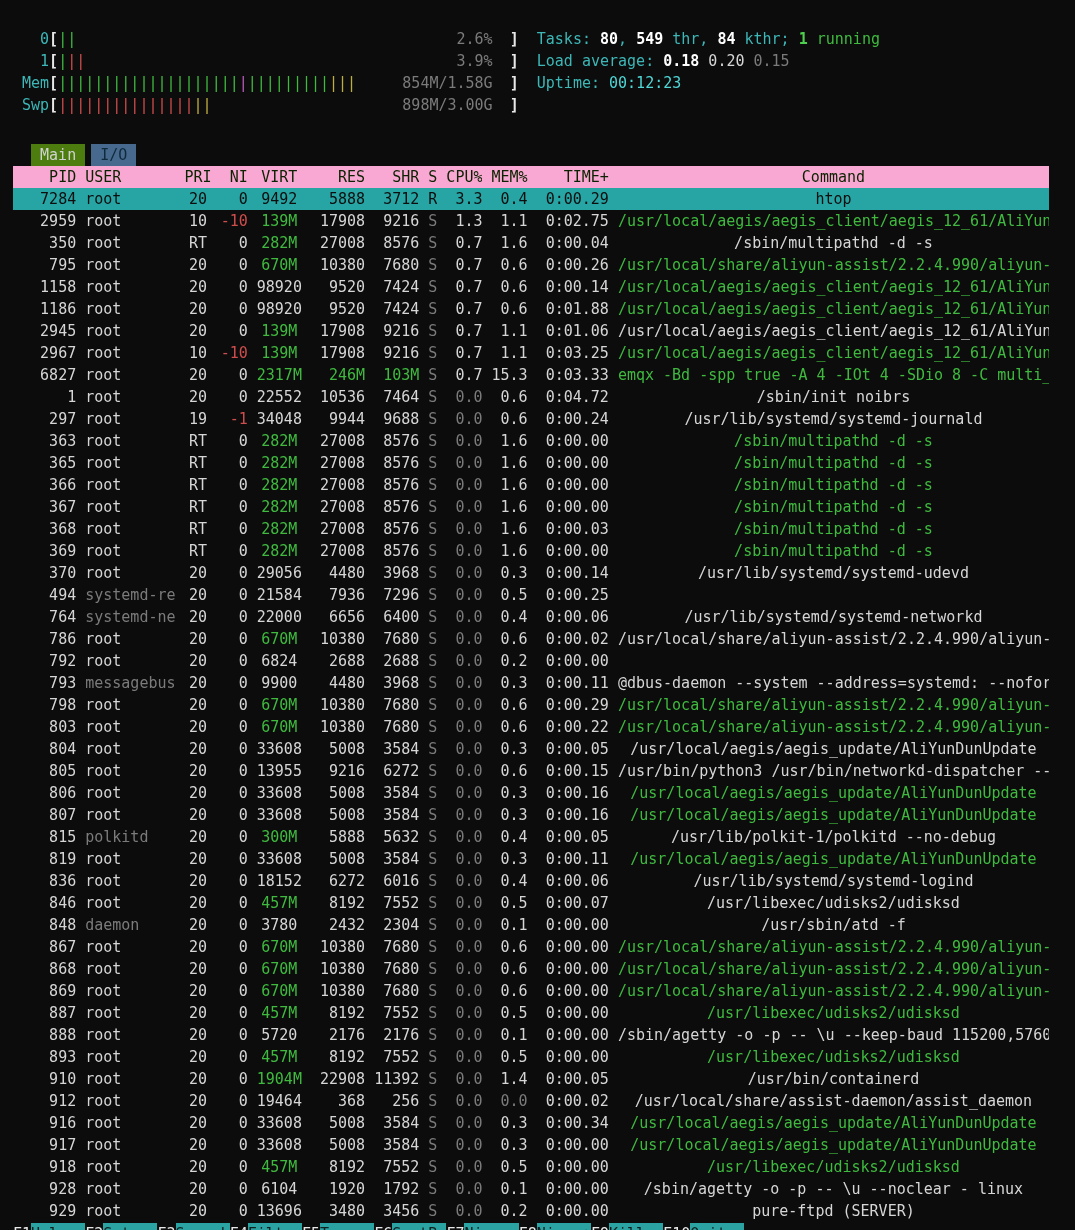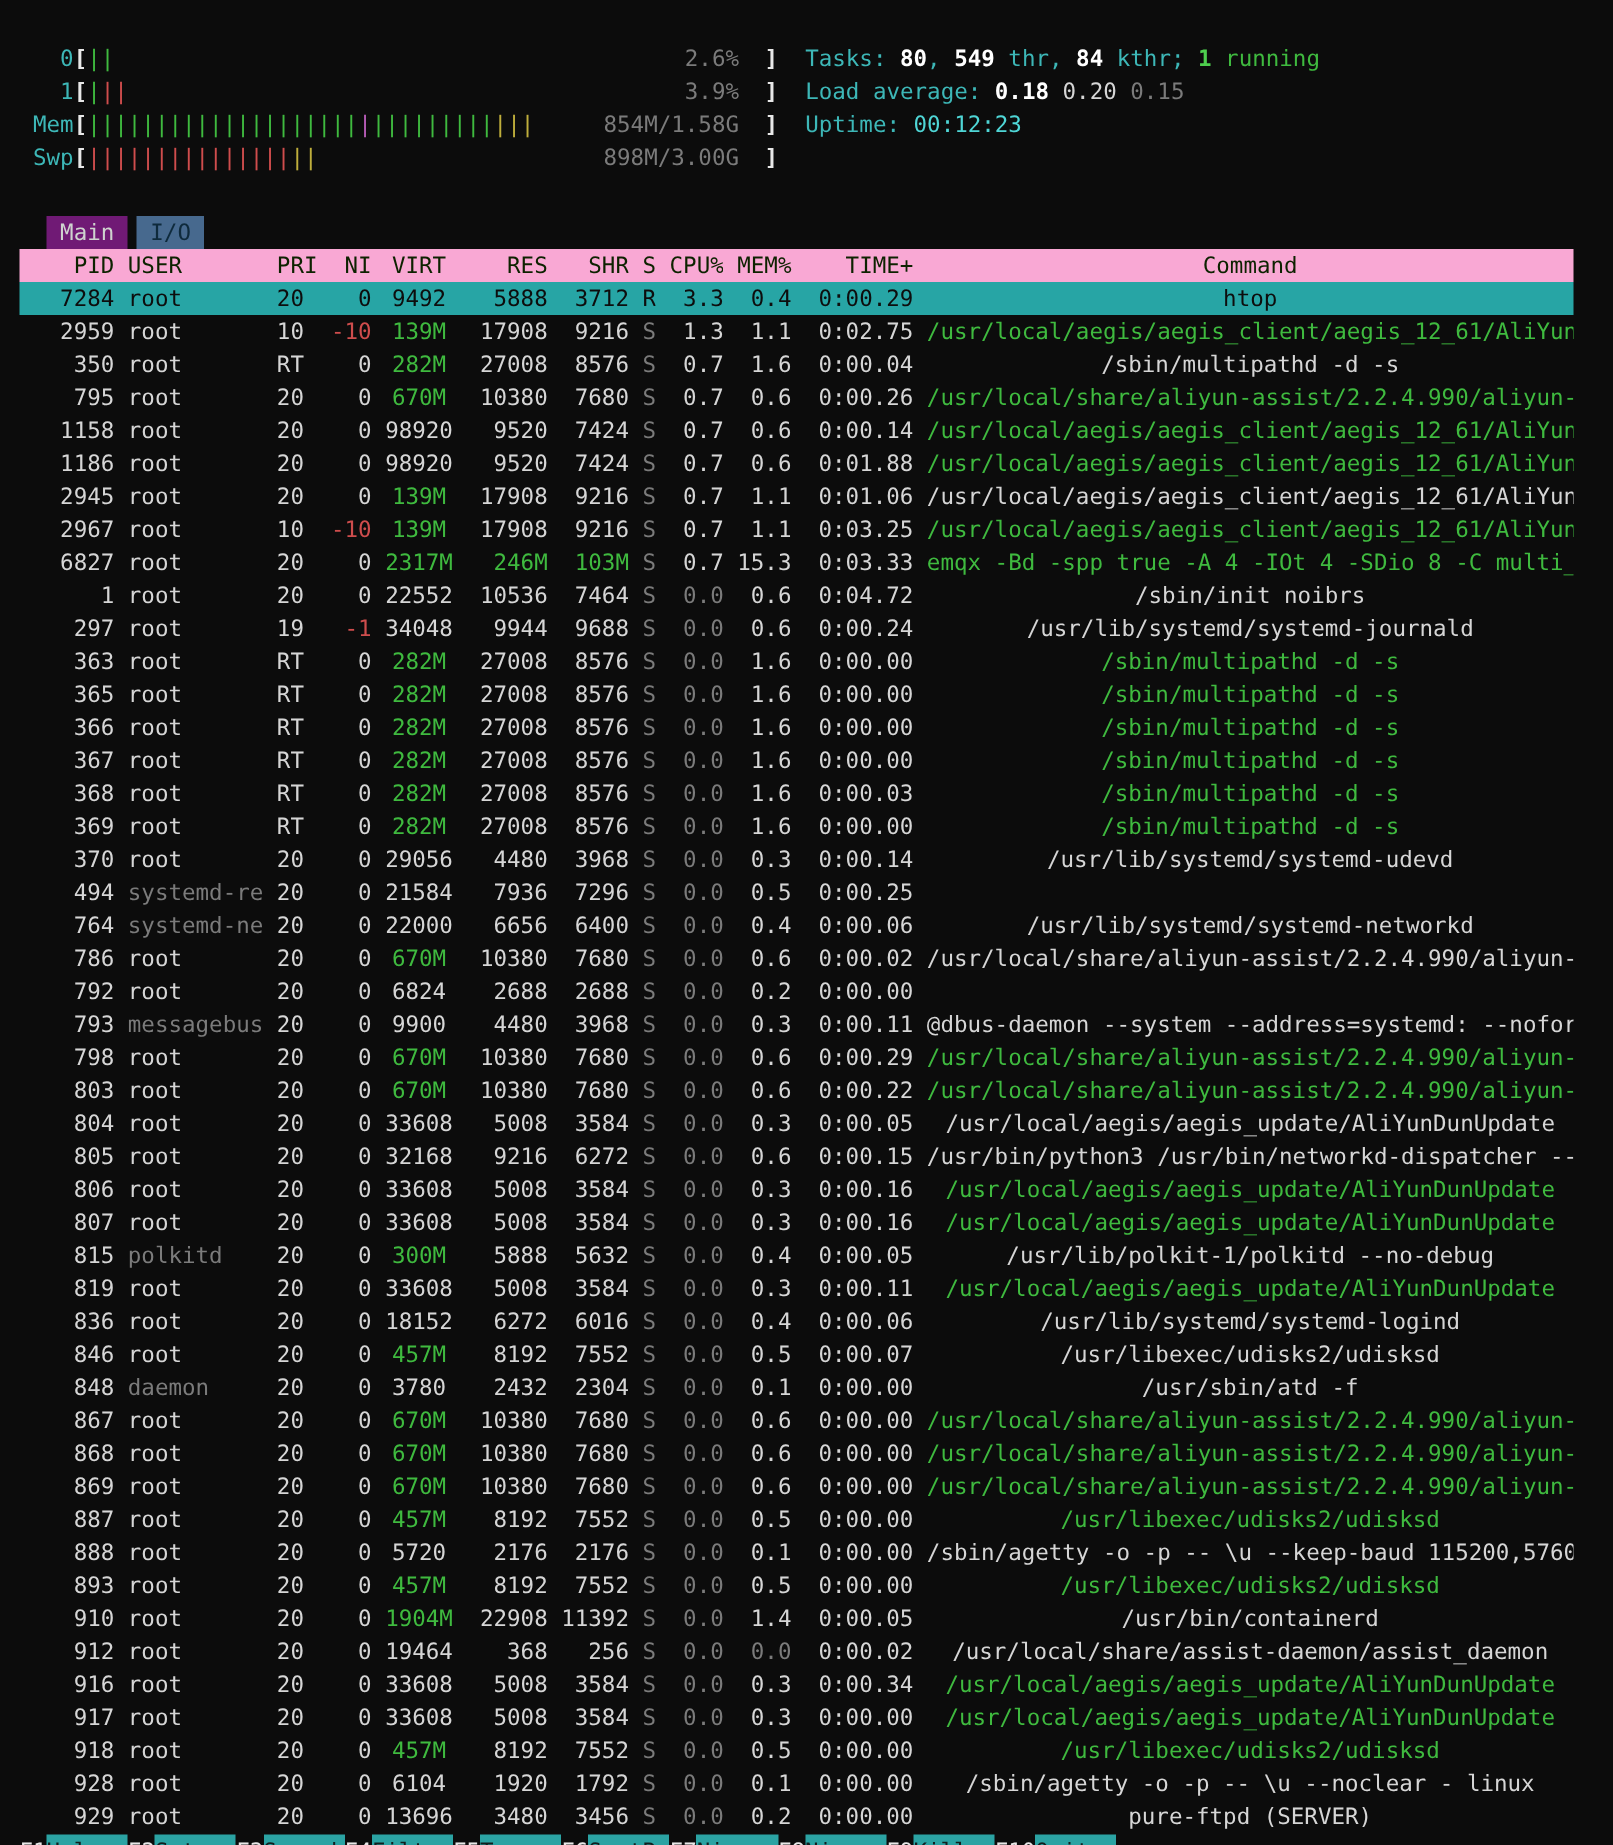--- a/index.html
+++ b/index.html
@@ -32,32 +32,32 @@
   .c-cyan{color:#3db7b7}
   .c-bcyan{color:#4fd6d6;font-weight:normal}
   .c-bwhite{color:#ffffff;font-weight:bold}
   .c-yellow{color:#bfae3c}
   .c-magenta{color:#b85cb8}
   .c-sel{color:#0d0d0d}
 
   
   .tabs{margin-top:28px;height:22px;padding-left:2ch;white-space:pre}
   .tab{display:inline-block;height:22px;padding:0 1ch;margin-right:6px;cursor:default}
-  .tab-main{color:#cfd3cf;background:#701a75}
+  .tab-main{color:#cfd3cf;background:#4d7c0f}
   .tab-io{color:#0e2a3c;background:#47698e}
 
   
   .row{display:flex;height:22px;width:100%}
   .header-row{background:#f9a8d4;color:#0d2200}
   .header-row .cell{color:#0d2200}
   .sel{background:#27a5a5}
   .cell{flex:0 0 auto;display:block;white-space:pre;overflow:hidden;height:22px}
   .w-pid{width:7ch;text-align:right}
   .w-user{width:12ch;padding-left:1ch;text-align:left}
-  .w-pri{width:3ch;text-align:left}
+  .w-pri{width:3ch;text-align:center}
   .w-ni{width:4ch;text-align:right}
   .w-virt{width:7ch;text-align:center}
   .w-res{width:6ch;text-align:right}
   .w-shr{width:6ch;text-align:right}
   .w-s{width:2ch;text-align:right}
   .w-cpu{width:5ch;text-align:right;position:relative}
   .w-mem{width:5ch;text-align:right}
   .w-time{width:9ch;text-align:right}
   .w-cmd{flex:1 1 auto;padding-left:1ch;text-align:center}
 
@@ -464,21 +464,21 @@
         <span class="cell w-cpu c-shadow">0.0</span>
         <span class="cell w-mem c-text">0.3</span>
         <span class="cell w-time c-text">0:00.05</span>
         <span class="cell w-cmd c-text">/usr/local/aegis/aegis_update/AliYunDunUpdate</span>
       </div>
       <div class="row proc-row">
         <span class="cell w-pid c-text">805</span>
         <span class="cell w-user c-text">root</span>
         <span class="cell w-pri c-text">20</span>
         <span class="cell w-ni c-text">0</span>
-        <span class="cell w-virt c-text">32168</span>
+        <span class="cell w-virt c-text">13955</span>
         <span class="cell w-res c-text">9216</span>
         <span class="cell w-shr c-text">6272</span>
         <span class="cell w-s c-shadow">S</span>
         <span class="cell w-cpu c-shadow">0.0</span>
         <span class="cell w-mem c-text">0.6</span>
         <span class="cell w-time c-text">0:00.15</span>
         <span class="cell w-cmd c-text">/usr/bin/python3 /usr/bin/networkd-dispatcher --</span>
       </div>
       <div class="row proc-row">
         <span class="cell w-pid c-text">806</span>

